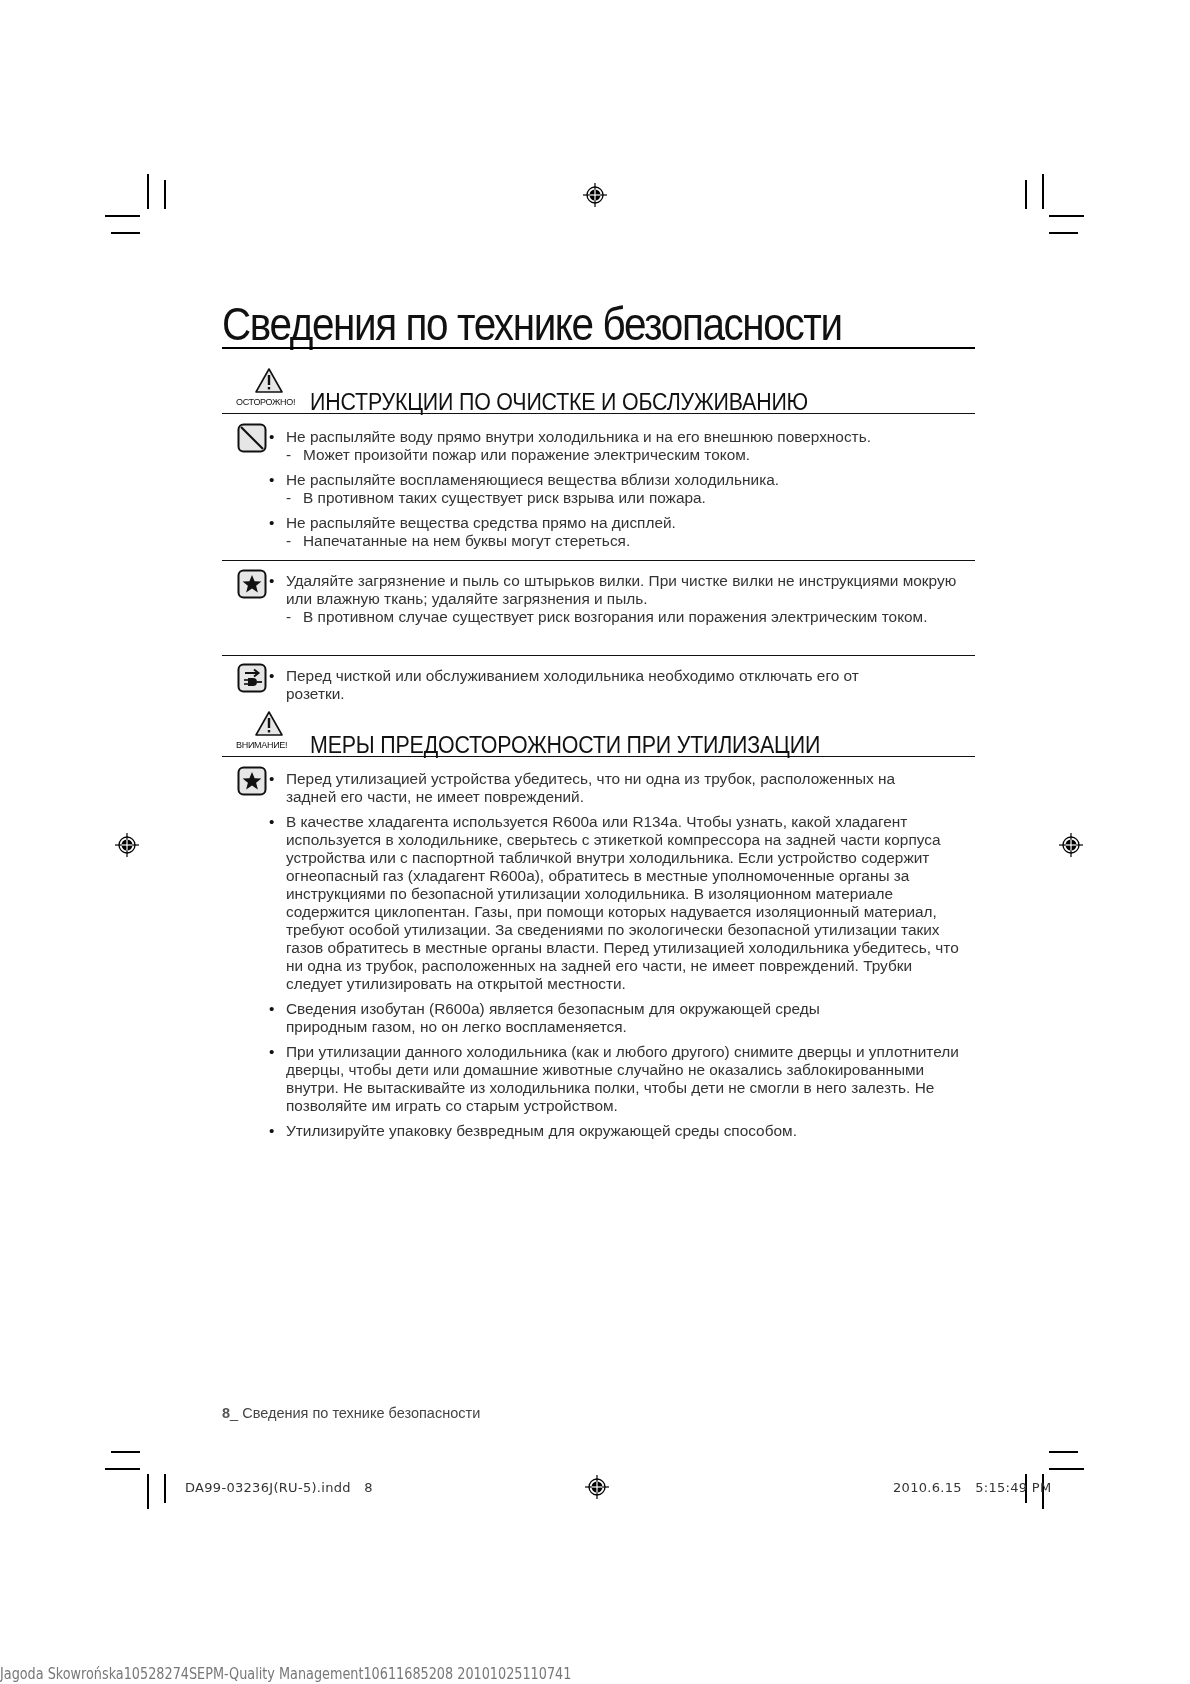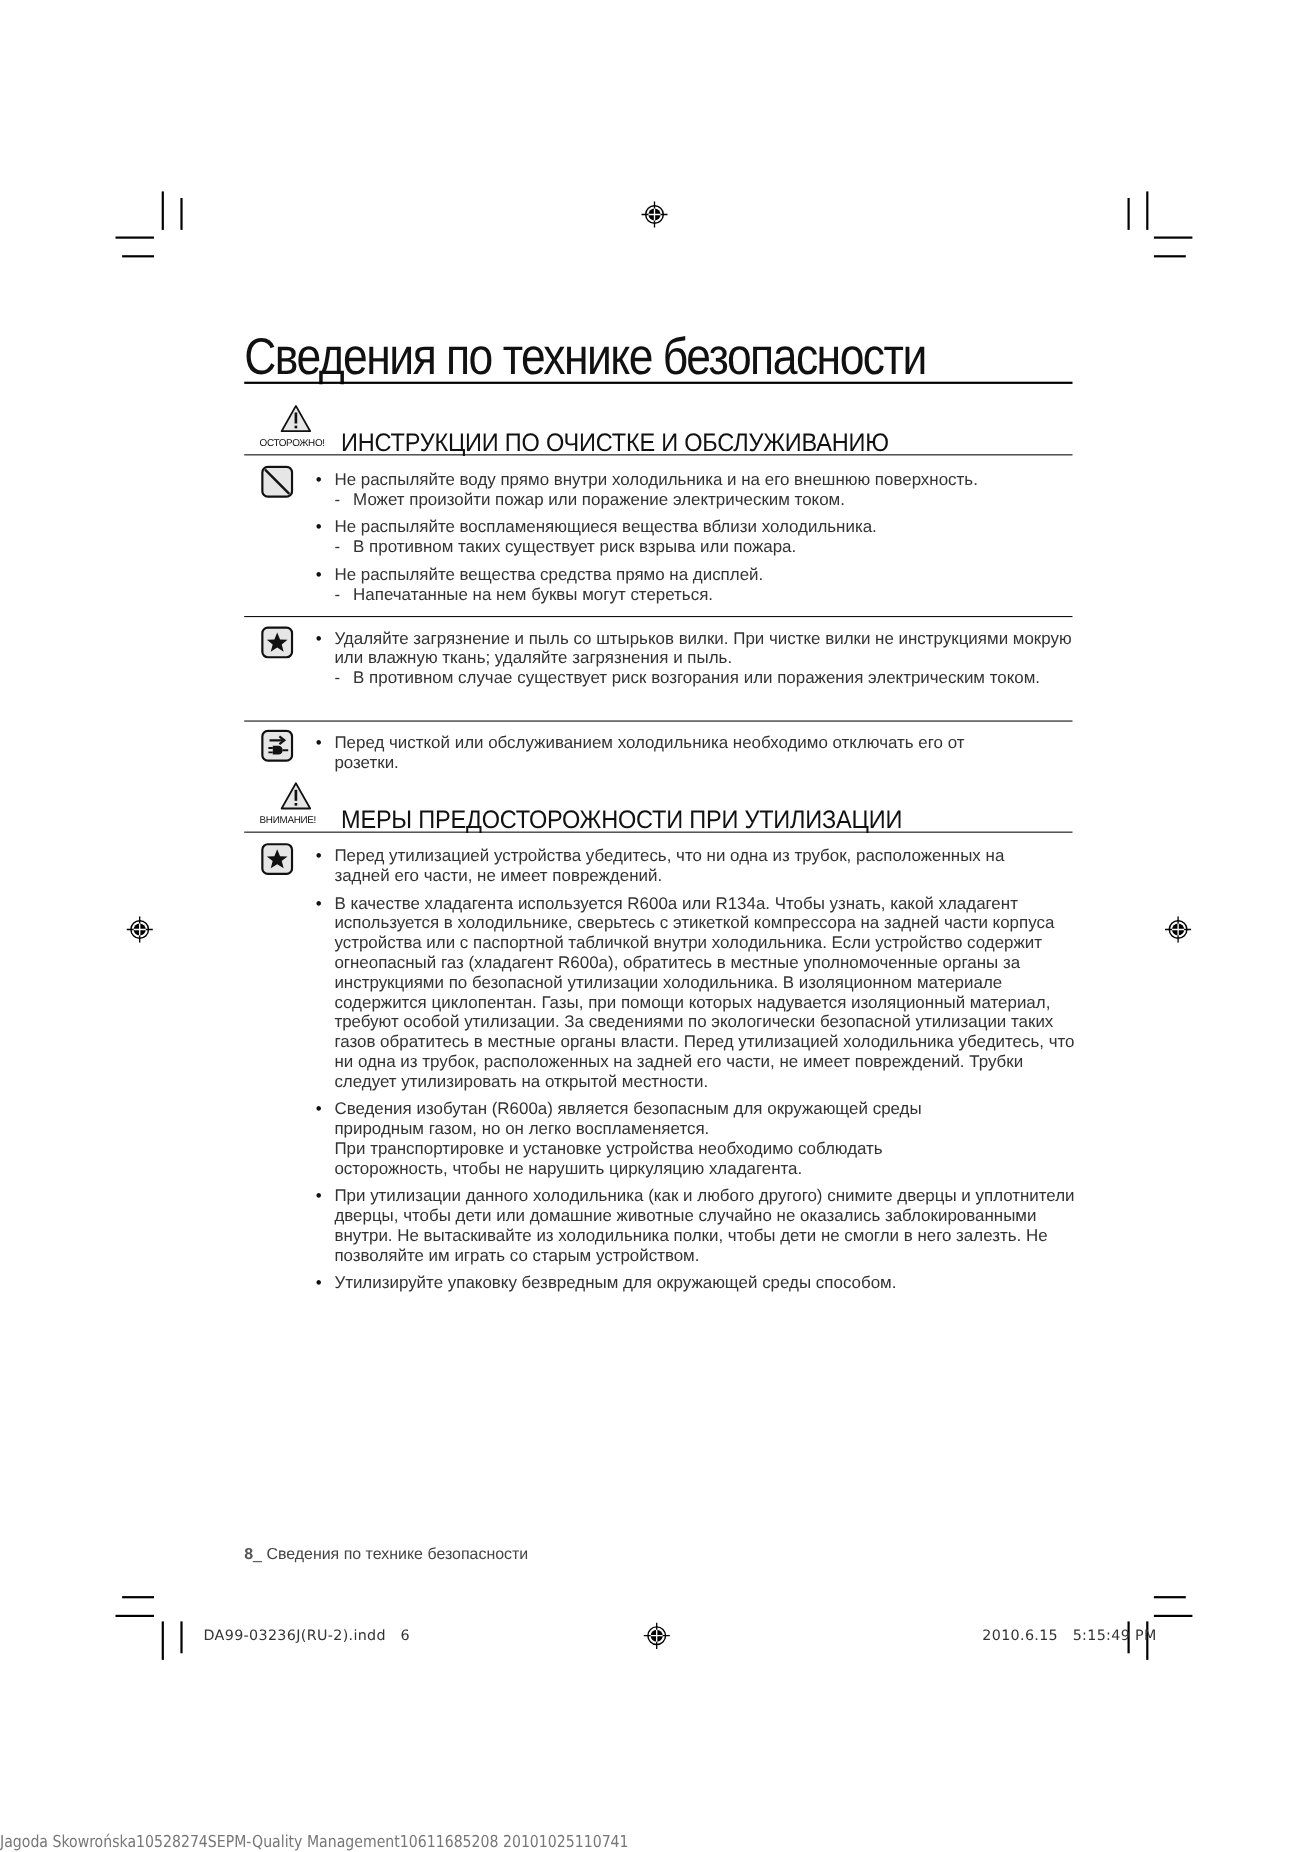--- a/index.html
+++ b/index.html
@@ -33,21 +33,21 @@
   .sec-head .htext {
     position: absolute; left: 74px; top: 22px;
     font-size: 23px; color: #111; white-space: nowrap;
     transform-origin: left top; transform: scaleX(0.93);
     letter-spacing: -0.2px;
   }
   .sec-rule { position: absolute; left: 222px; width: 753px; height: 1.3px; background: #111; }
 
   .icon-box { position: absolute; width: 30px; height: 30px; }
 
-  .block { position: absolute; left: 284px; width: 700px; font-size: 15.4px; color: #333; line-height: 18px; }
+  .block { position: absolute; left: 266px; width: 700px; font-size: 15.4px; color: #333; line-height: 18px; }
   .bullet { position: relative; padding-left: 20px; margin-bottom: 7px; }
   .bullet::before { content: "•"; position: absolute; left: 3px; top: 0; color: #111; }
   .sub { position: relative; padding-left: 37px; }
   .sub .dash { position: absolute; left: 20px; }
 
   .footer-page {
     position: absolute; left: 222px; top: 1405px; font-size: 14.5px; color: #444;
   }
   .footer-page b { color: #555; font-weight: bold; }
   .slug {
@@ -194,30 +194,29 @@
 </svg>
 <div class="block" style="top:770px;width:695px;">
   <div class="bullet" style="padding-right:30px;">
     <div>Перед утилизацией устройства убедитесь, что ни одна из трубок, расположенных на задней его части, не имеет повреждений.</div>
   </div>
   <div class="bullet">
     <div>В качестве хладагента используется R600a или R134a. Чтобы узнать, какой хладагент используется в холодильнике, сверьтесь с этикеткой компрессора на задней части корпуса устройства или с паспортной табличкой внутри холодильника. Если устройство содержит огнеопасный газ (хладагент R600a), обратитесь в местные уполномоченные органы за инструкциями по безопасной утилизации холодильника. В изоляционном материале содержится циклопентан. Газы, при помощи которых надувается изоляционный материал, требуют особой утилизации. За сведениями по экологически безопасной утилизации таких газов обратитесь в местные органы власти. Перед утилизацией холодильника убедитесь, что ни одна из трубок, расположенных на задней его части, не имеет повреждений. Трубки следует утилизировать на открытой местности.</div>
   </div>
   <div class="bullet" style="padding-right:80px;">
     <div>Сведения изобутан (R600a) является безопасным для окружающей среды природным газом, но он легко воспламеняется.</div>
-    <div>При транспортировке и установке устройства необходимо соблюдать осторожность, чтобы не нарушить циркуляцию хладагента.</div>
   </div>
   <div class="bullet">
     <div>При утилизации данного холодильника (как и любого другого) снимите дверцы и уплотнители дверцы, чтобы дети или домашние животные случайно не оказались заблокированными внутри. Не вытаскивайте из холодильника полки, чтобы дети не смогли в него залезть. Не позволяйте им играть со старым устройством.</div>
   </div>
   <div class="bullet">
     <div>Утилизируйте упаковку безвредным для окружающей среды способом.</div>
   </div>
 </div>
 
 <div class="footer-page">
   <b>8</b><span>_ </span><span>Сведения по технике безопасности</span>
 </div>
 
-<div class="slug" style="left:185px;top:1480px;white-space:pre;">DA99-03236J(RU-2).indd   6</div>
+<div class="slug" style="left:185px;top:1480px;white-space:pre;">DA99-03236J(RU-5).indd   8</div>
 <div class="slug" style="left:893px;top:1480px;white-space:pre;">2010.6.15   5:15:49 PM</div>
 
 <div class="watermark">Jagoda Skowrońska10528274SEPM-Quality Management10611685208  20101025110741</div>
 
 </body></html>

